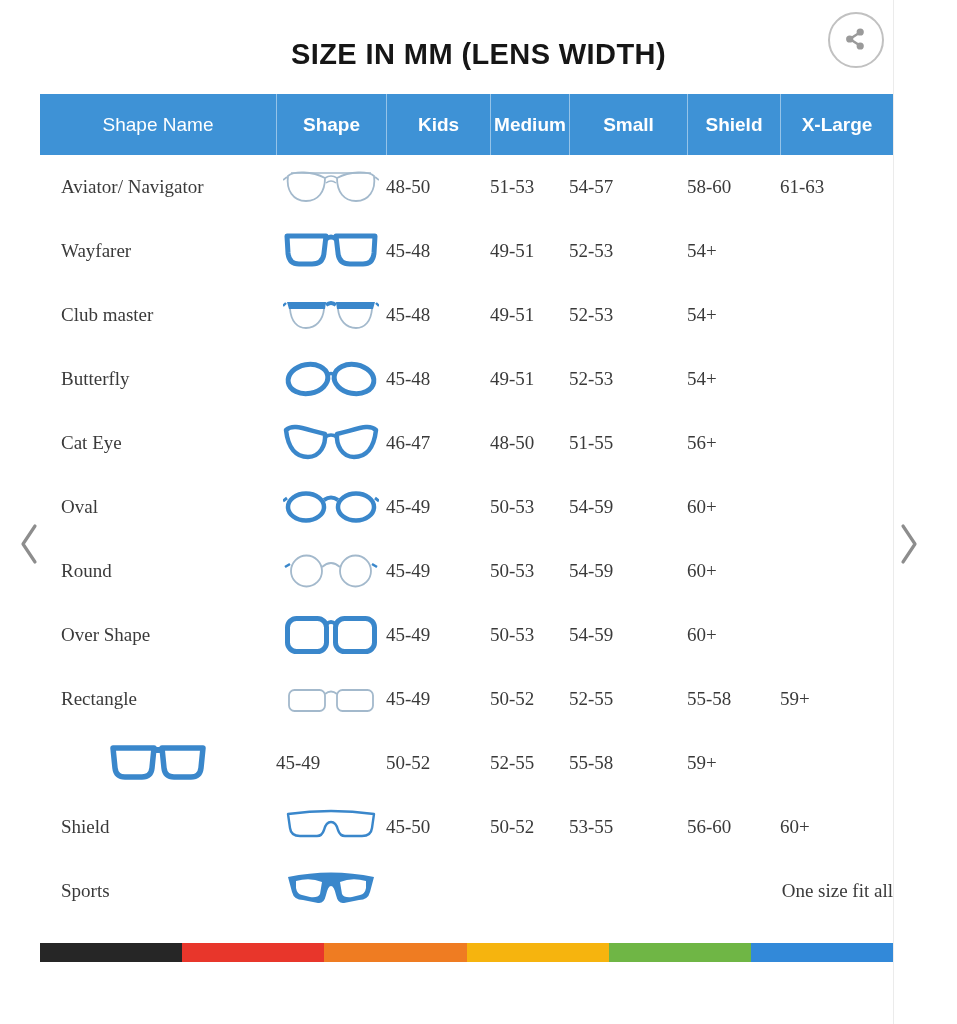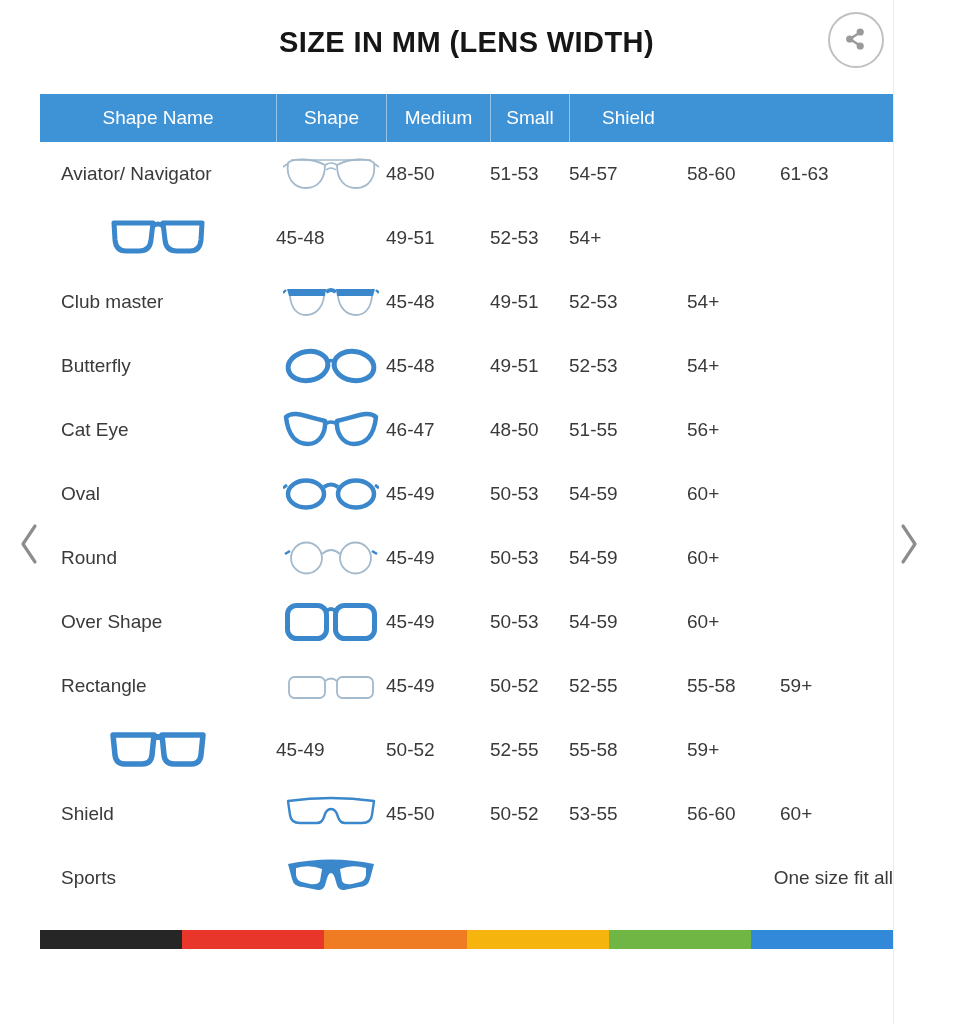--- a/index.html
+++ b/index.html
@@ -2,42 +2,42 @@
 <html><head>
 <meta charset="utf-8">
 <style>
   html, body { margin:0; padding:0; }
   body {
     width:957px; height:1024px; background:#ffffff; position:relative;
     font-family:"Liberation Sans","DejaVu Sans",sans-serif; overflow:hidden;
     -webkit-font-smoothing:antialiased;
   }
   .page-title {
-    position:absolute; left:40px; top:26px; width:853px; margin:0;
+    position:absolute; left:40px; top:26px; width:853px; margin:12px;
     text-align:center; font-size:29px; font-weight:bold; color:#161616;
     letter-spacing:.4px;
   }
   .share-btn {
     position:absolute; left:828px; top:12px; width:56px; height:56px;
     border-radius:50%; border:2px solid #c1c1c1; background:#fff;
     display:flex; align-items:center; justify-content:center; padding:0; cursor:pointer;
     box-sizing:border-box;
   }
   .card { position:absolute; left:40px; top:94px; width:853px; }
   .thead, .trow {
     display:grid;
     grid-template-columns:236px 110px 104px 79px 118px 93px 113px;
   }
-  .thead { background:#3e92d6; height:48px; }
+  .thead { background:#3e92d6; height:61px; }
   .th {
     display:flex; align-items:center; justify-content:center;
     color:#ffffff; font-size:19px;
   }
-  .th + .th { border-left:1px solid rgba(255,255,255,.45); }
-  .trow { height:64px; align-items:center; }
+  .th + .th { border-left:1px solid rgba(255,255,255,.45);font-weight:bold; }
+  .trow { height:64px; align-items:center;font-family:Liberation Serif, serif; }
   .cell-name { padding-left:21px; font-size:19px; color:#3a3a3a; }
   .cell-icon { display:flex; align-items:center; justify-content:center; }
   .cell-icon svg { display:block; }
   .cell-size { text-align:left; font-size:19px; color:#3a3a3a; }
   .cell-span { grid-column:3 / 8; text-align:right; font-size:19px; color:#3a3a3a; }
   .color-bar { display:flex; height:19px; margin-top:20px; }
   .color-bar .seg { flex:1; }
   .edge-line {
     position:absolute; left:893px; top:0; width:1px; height:1024px;
     background:#ebebeb;
@@ -61,42 +61,45 @@
       <circle cx="6.6" cy="12" r="3.1" fill="#9a9a9a"></circle>
       <circle cx="15.6" cy="18" r="3.1" fill="#9a9a9a"></circle>
     </svg>
   </span>
 </button>
 
 <div class="card">
   <div class="thead" id="thead">
       <div class="th">Shape Name</div>
       <div class="th">Shape</div>
+      <div class="th">Kids</div>
       <div class="th">Medium</div>
       <div class="th">Small</div>
       <div class="th">Shield</div>
+      <div class="th">X-Large</div>
     </div>
   <div id="tbody">
       <div class="trow">
         <div class="cell-name">Aviator/ Navigator</div>
         <div class="cell-icon">
           <svg width="96" height="48" viewBox="0 0 96 48">
     <path d="M5 13 C3 27 10 38 23 38 C35 38 42 29 42 15 C29 8 11 8 5 13 Z" fill="none" stroke="#a3b9cc" stroke-width="1.8"></path>
     <path d="M91 13 C93 27 86 38 73 38 C61 38 54 29 54 15 C67 8 85 8 91 13 Z" fill="none" stroke="#a3b9cc" stroke-width="1.8"></path>
     <path d="M8 10 L88 10 M42 15 Q48 11 54 15 M43 20 Q48 16 53 20" fill="none" stroke="#a3b9cc" stroke-width="1.6"></path>
     <path d="M4 14 L0 17 M92 14 L96 17" stroke="#a3b9cc" stroke-width="1.8"></path>
           </svg>
         </div>
         <div class="cell-size">48-50</div>
         <div class="cell-size">51-53</div>
         <div class="cell-size">54-57</div>
         <div class="cell-size">58-60</div>
         <div class="cell-size">61-63</div>
       </div>
       <div class="trow">
+        <div class="cell-name">Wayfarer</div>
         <div class="cell-icon">
           <svg width="96" height="48" viewBox="0 0 96 48">
     <path d="M4 9 L43 9 L41 26 Q40 37 29 37 L16 37 Q6 37 5 26 Z" fill="#fff" stroke="#3a87cb" stroke-width="5" stroke-linejoin="round"></path>
     <path d="M92 9 L53 9 L55 26 Q56 37 67 37 L80 37 Q90 37 91 26 Z" fill="#fff" stroke="#3a87cb" stroke-width="5" stroke-linejoin="round"></path>
     <path d="M43 12 Q48 8 53 12" fill="none" stroke="#3a87cb" stroke-width="5"></path>
           </svg>
         </div>
         <div class="cell-size">45-48</div>
         <div class="cell-size">49-51</div>
         <div class="cell-size">52-53</div>

